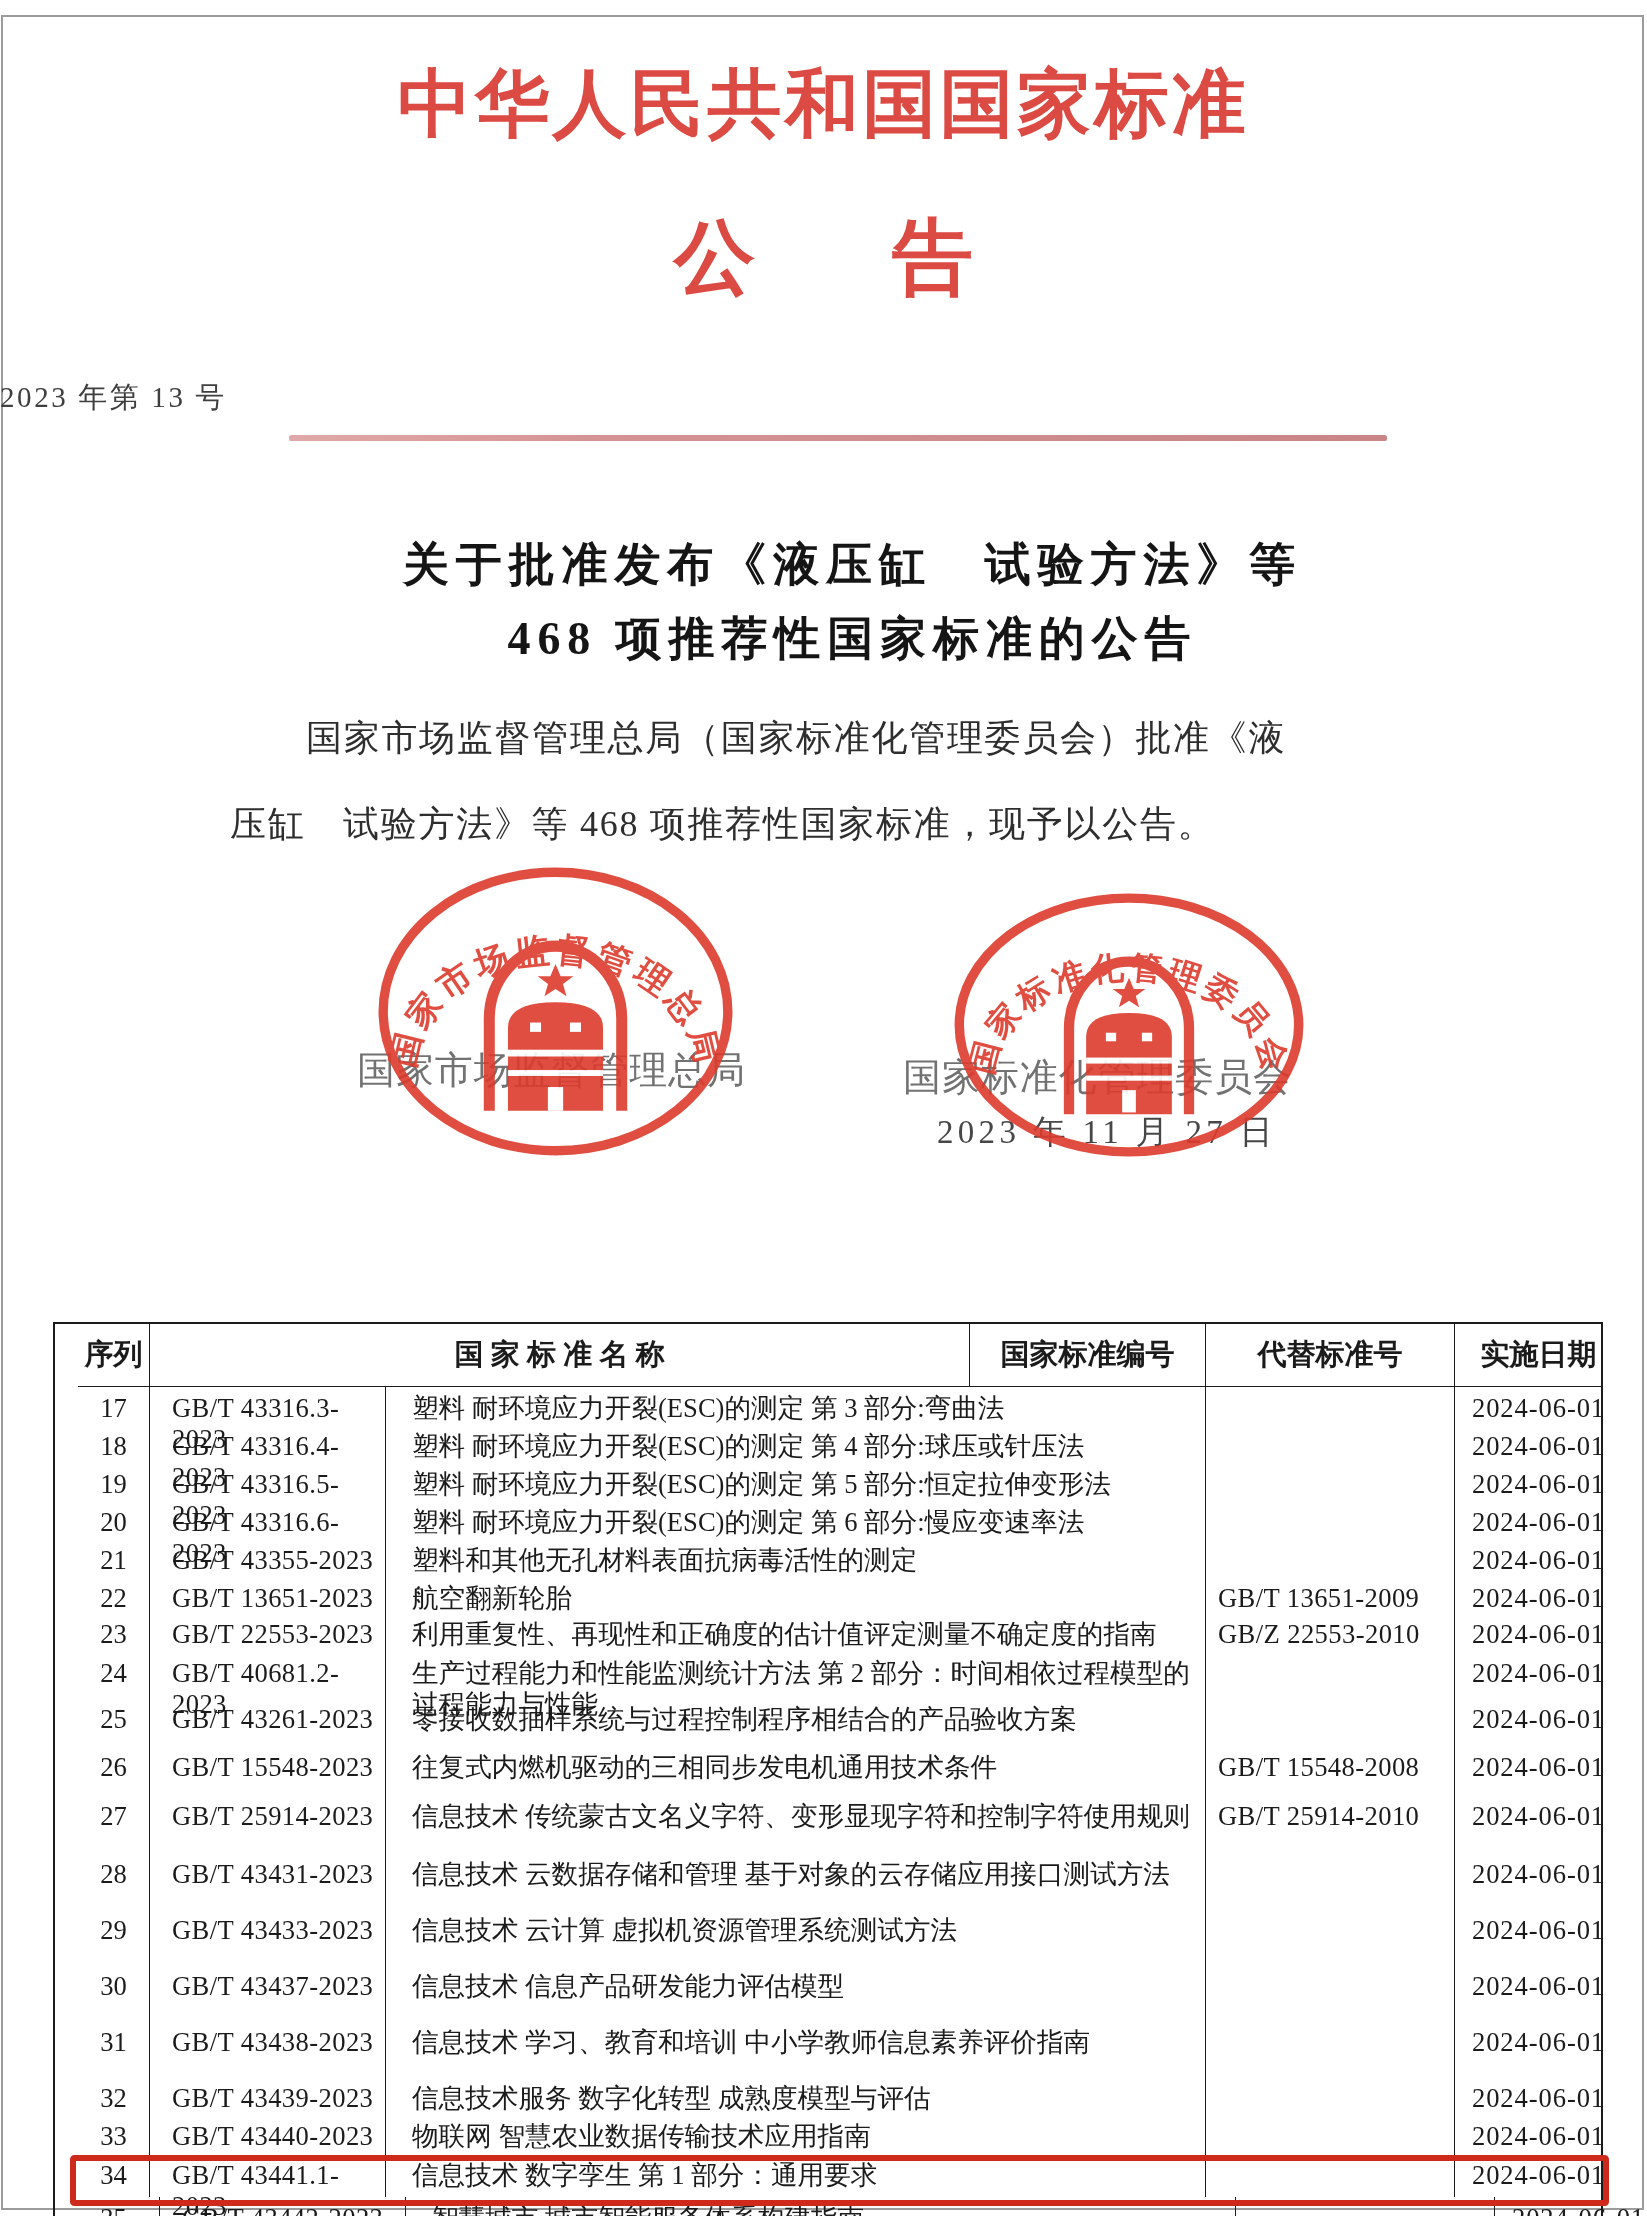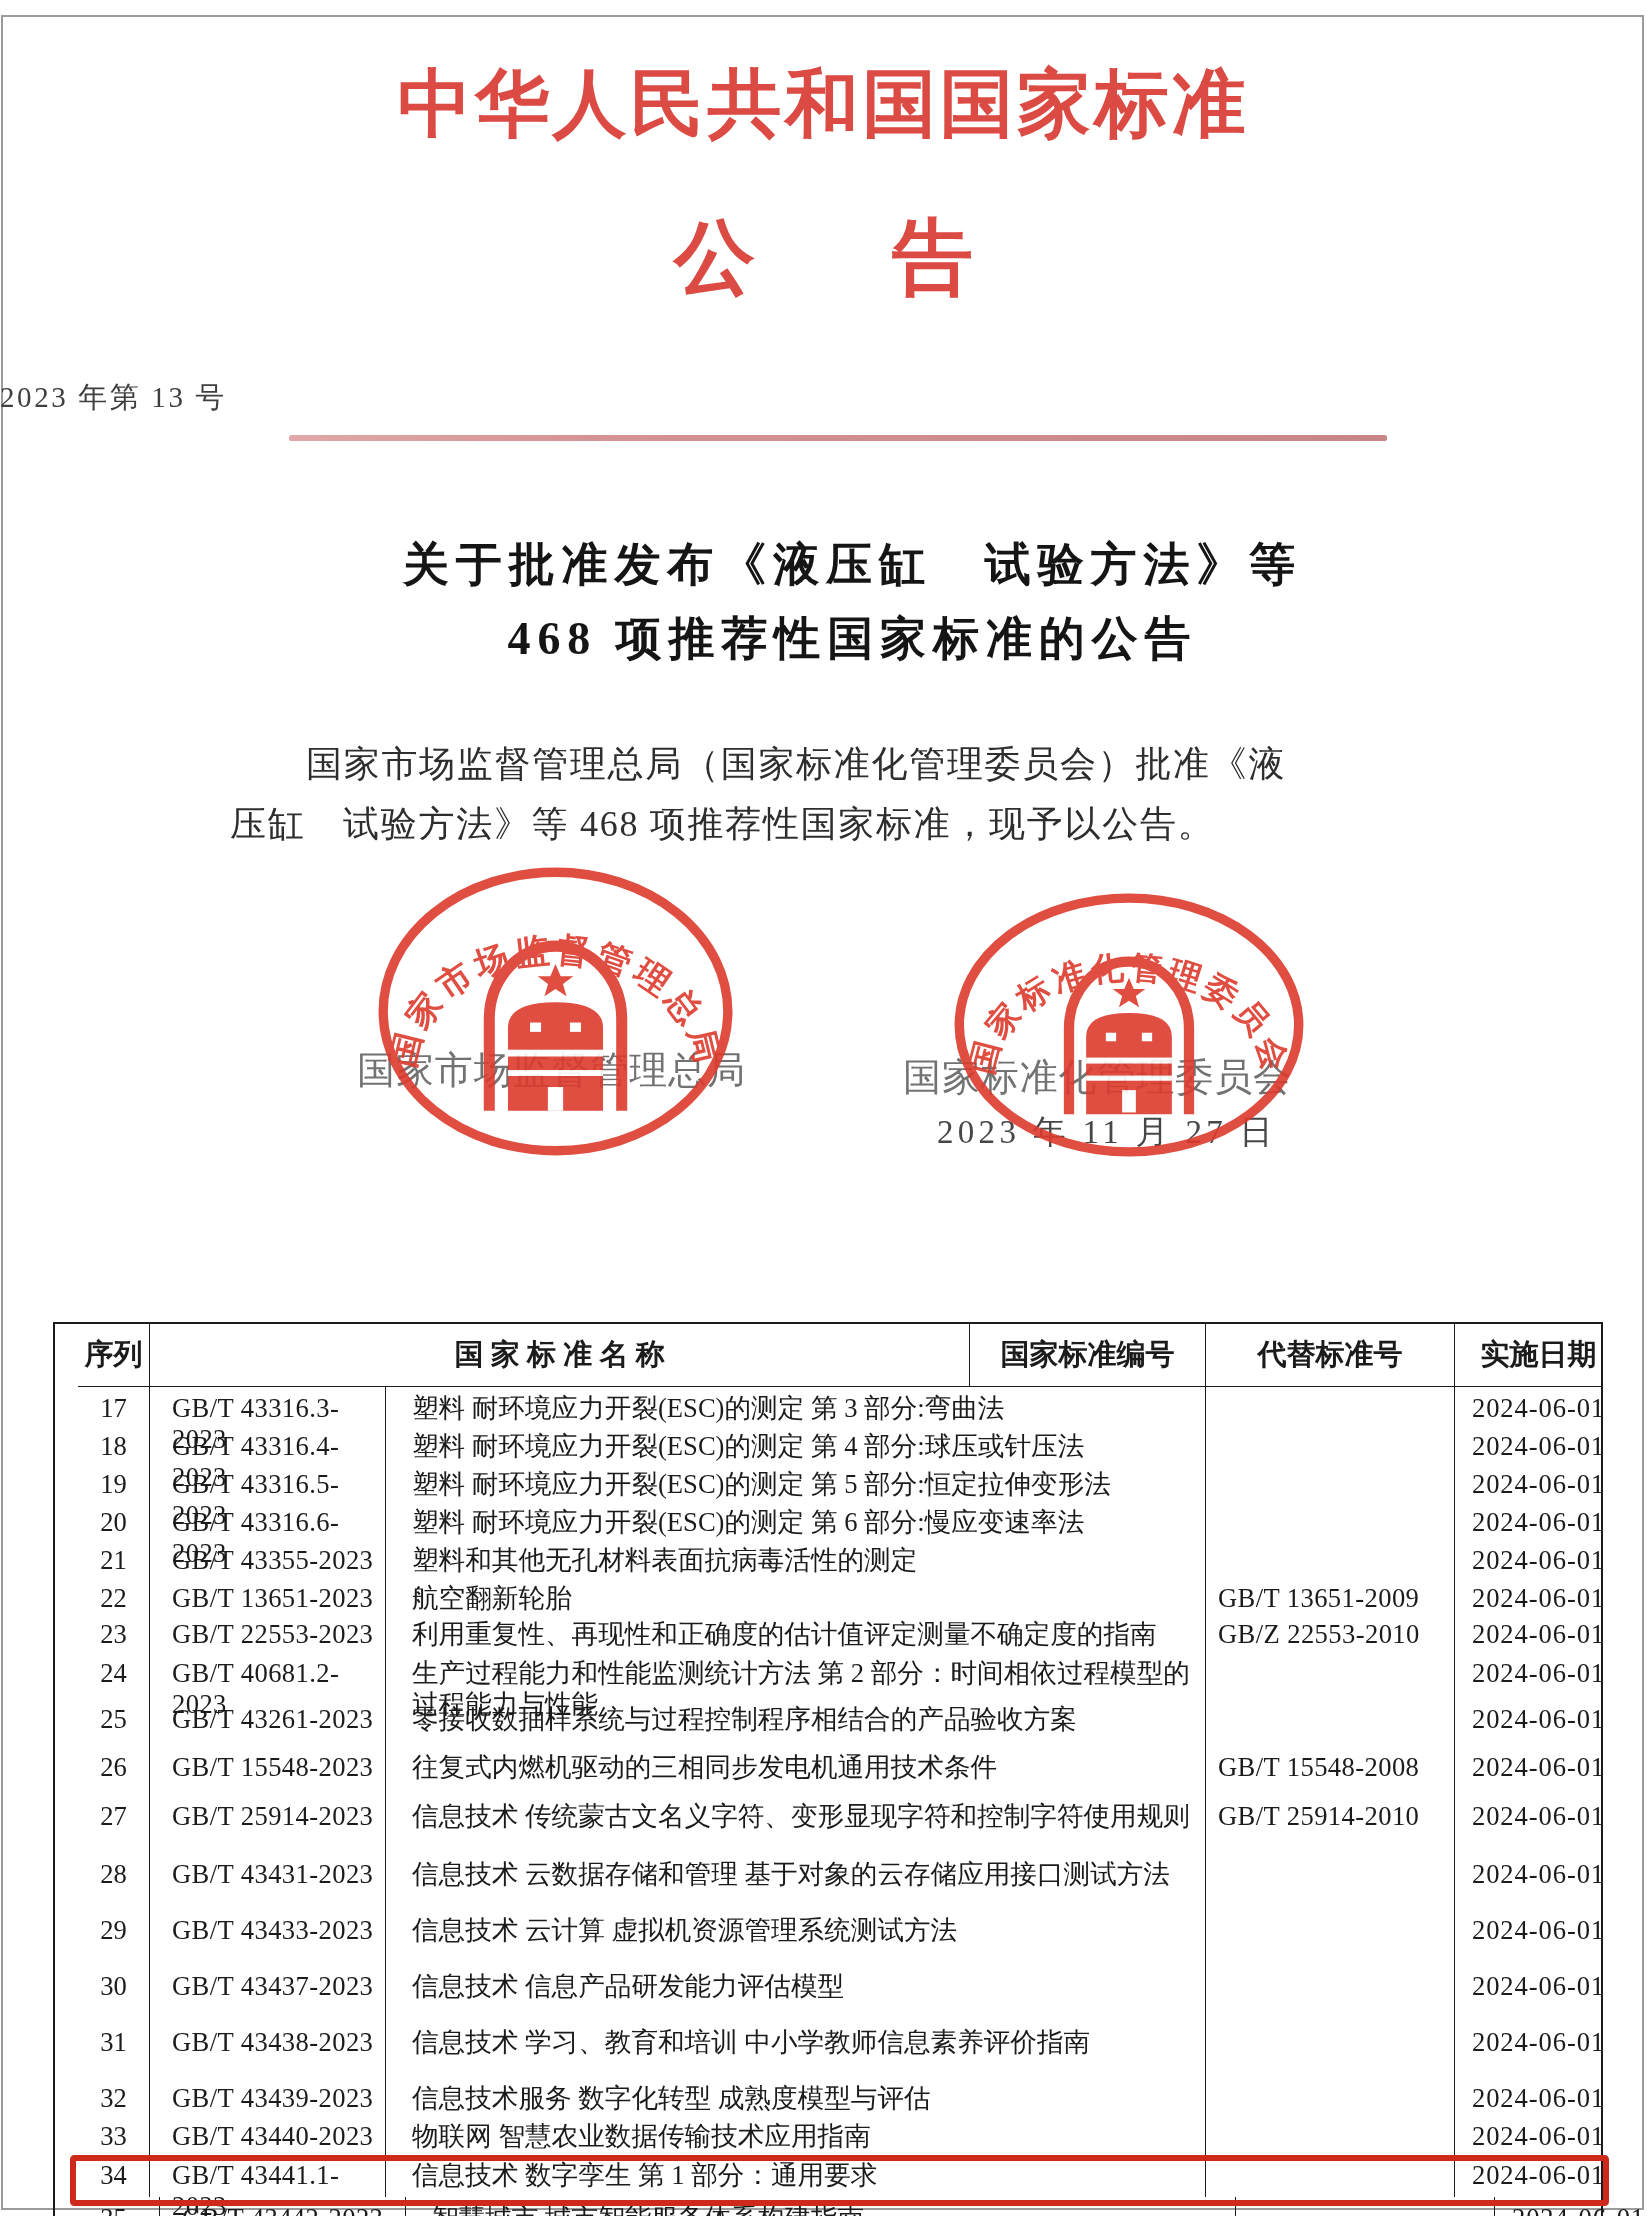--- a/index.html
+++ b/index.html
@@ -21,21 +21,21 @@
        font-size:29px;letter-spacing:2.6px;color:#3f3f3f;}
   .divider{position:absolute;left:289px;top:435px;width:1098px;height:6px;
        background:linear-gradient(to right,#e0a8a8,var(--divider_pink) 30%,#c98585);
        border-radius:2.6px;}
   .ann-title{position:absolute;left:0;width:100%;text-align:center;
        font-size:46px;font-weight:bold;letter-spacing:6.9px;color:#151515;margin-left:29px;}
   .ann-title.l1{top:534px;}
   .ann-title.l2{top:608px;}
   .body-line{position:absolute;left:230px;width:1150px;font-size:36px;
        letter-spacing:1.7px;color:var(--body_ink);}
-  .body-line.b1{top:740px;text-indent:76px;}
+  .body-line.b1{top:714px;text-indent:76px;}
   .body-line.b2{top:800px;}
   .seal{position:absolute;}
   .seal-left{left:373px;top:863px;width:365px;height:297px;}
   .seal-right{left:949px;top:891px;width:360px;height:268px;}
   .stamp-text{position:absolute;font-size:38px;letter-spacing:0.9px;
        color:var(--gray_stamp_text);opacity:.88;white-space:nowrap;}
   .stamp-text.left{left:357px;top:1045px;}
   .stamp-text.right{left:903px;top:1052px;}
   .seal-date{position:absolute;left:937px;top:1110px;font-size:33px;
        letter-spacing:4.3px;color:#474747;white-space:nowrap;}

